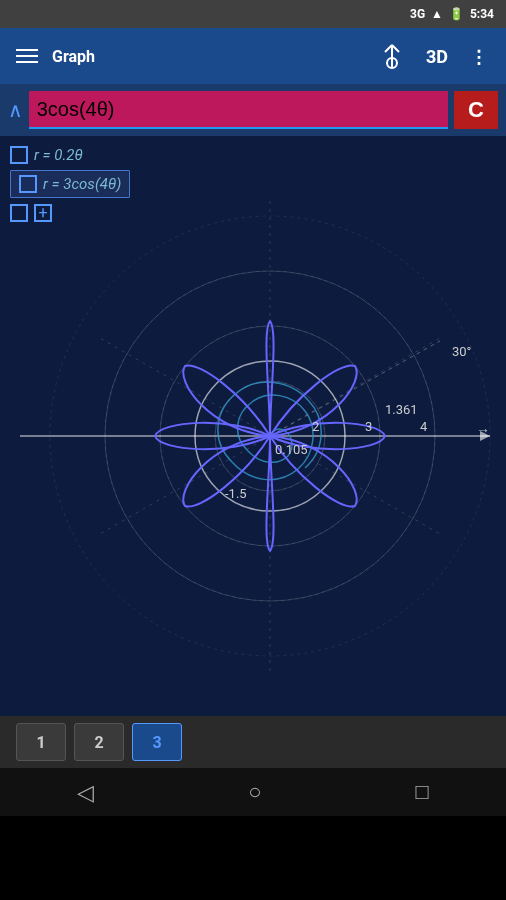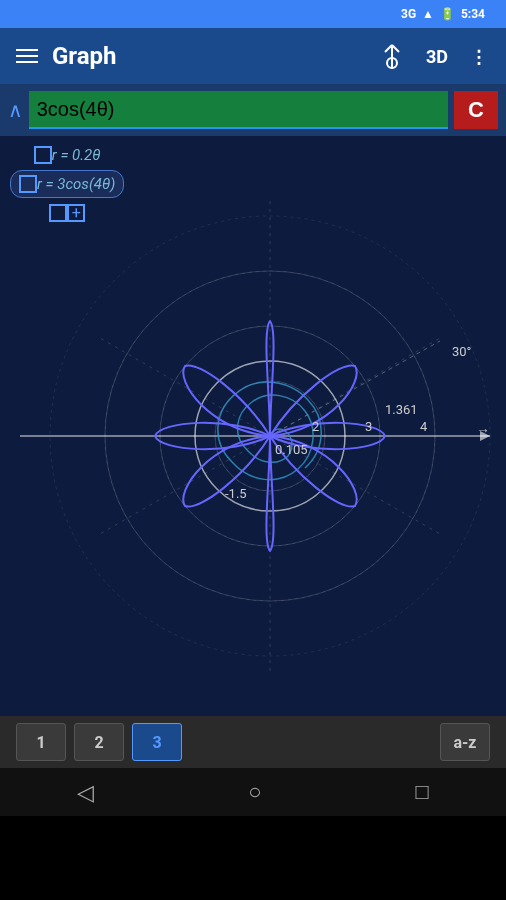--- a/index.html
+++ b/index.html
@@ -9,25 +9,25 @@
       background: #000;
       font-family: 'Roboto', Arial, sans-serif;
       overflow: hidden;
       position: relative;
     }
 
     
     #status-bar {
       width: 100%;
       height: 28px;
-      background: #3b82f6;
+      background: #404040;
       display: flex;
       align-items: center;
       justify-content: flex-end;
-      padding: 0 21px;
+      padding: 0 12px;
       gap: 6px;
     }
     .status-text {
       color: #fff;
       font-size: 12px;
       font-weight: bold;
     }
     .status-icon {
       color: #fff;
       font-size: 12px;
@@ -53,21 +53,21 @@
       padding: 4px;
     }
     .toolbar-menu span {
       display: block;
       width: 22px;
       height: 2px;
       background: #fff;
     }
     .toolbar-title {
       color: #fff;
-      font-size: 24px;
+      font-size: 16px;
       font-weight: bold;
       flex: 1;
     }
     .toolbar-btn {
       color: #fff;
       font-size: 18px;
       font-weight: bold;
       cursor: pointer;
       padding: 4px 6px;
     }
@@ -90,21 +90,21 @@
       gap: 6px;
     }
     .input-chevron {
       color: #5599ff;
       font-size: 20px;
       cursor: pointer;
     }
     #formula-input {
       flex: 1;
       height: 38px;
-      background: #15803d;
+      background: #be185d;
       border: none;
       border-bottom: 2px solid #2196F3;
       outline: none;
       font-size: 20px;
       padding: 4px 8px;
       color: #000;
     }
     .clear-btn {
       width: 44px;
       height: 38px;
@@ -134,39 +134,39 @@
       top: 10px;
       left: 10px;
       z-index: 10;
       display: flex;
       flex-direction: column;
       gap: 6px;
     }
     .eq-row {
       display: flex;
       align-items: center;
-      justify-content: center;
+      gap: 6px;
     }
     .eq-checkbox {
       width: 18px;
       height: 18px;
       border: 2px solid #5599ff;
       background: transparent;
       cursor: pointer;
     }
     .eq-label {
       color: #7ab8d4;
       font-size: 15px;
       font-style: italic;
     }
     .eq-active {
       background: #1a2d5a;
       border: 1px solid #4477cc;
       padding: 4px 8px;
-      border-radius: 12px;
+      border-radius: 1px;
     }
     .eq-active .eq-label {
       color: #7ab8d4;
     }
     .add-btn {
       width: 18px;
       height: 18px;
       border: 2px solid #5599ff;
       background: transparent;
       cursor: pointer;
@@ -400,20 +400,19 @@
     <text x="476" y="297" fill="rgba(255,255,255,0.7)" font-size="14">→</text>
   </svg>
 
 </div>
 
 <div id="keyboard-tabs">
   <div class="kb-tab">1</div>
   <div class="kb-tab">2</div>
   <div class="kb-tab active">3</div>
   <div class="kb-spacer"></div>
-  <div class="kb-tab">a-z</div>
 </div>
 
 <div id="nav-bar">
   <span class="nav-btn">◁</span>
   <span class="nav-btn">○</span>
   <span class="nav-btn">□</span>
 </div>
 
 </body></html>

